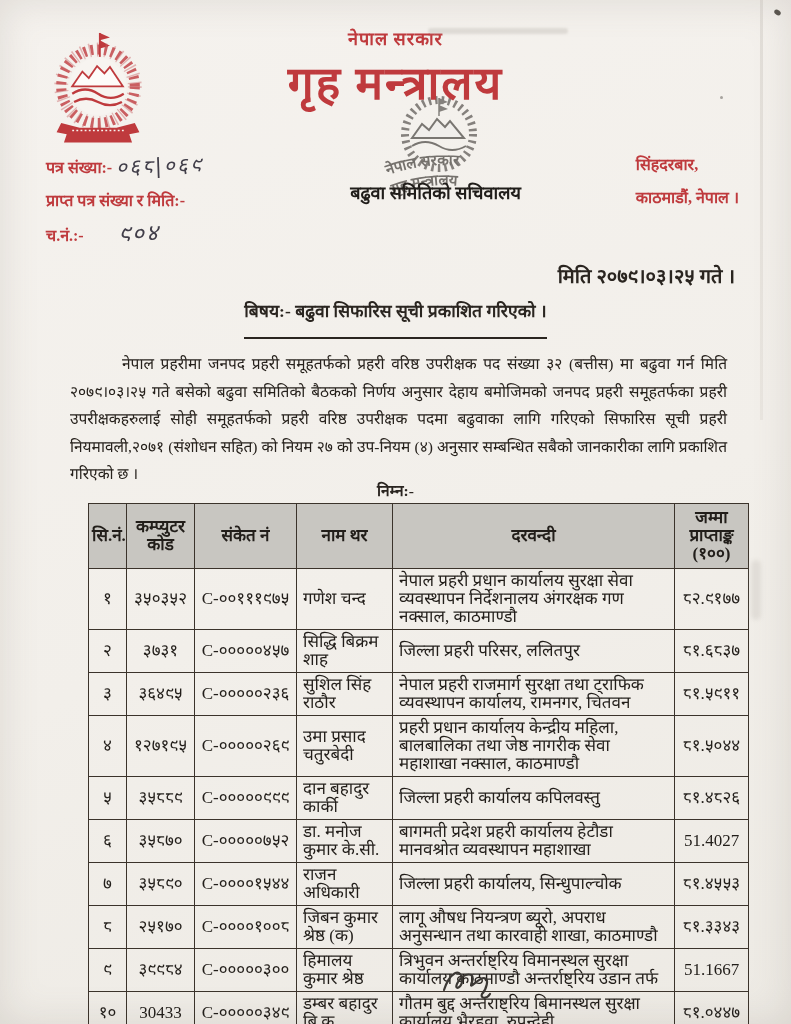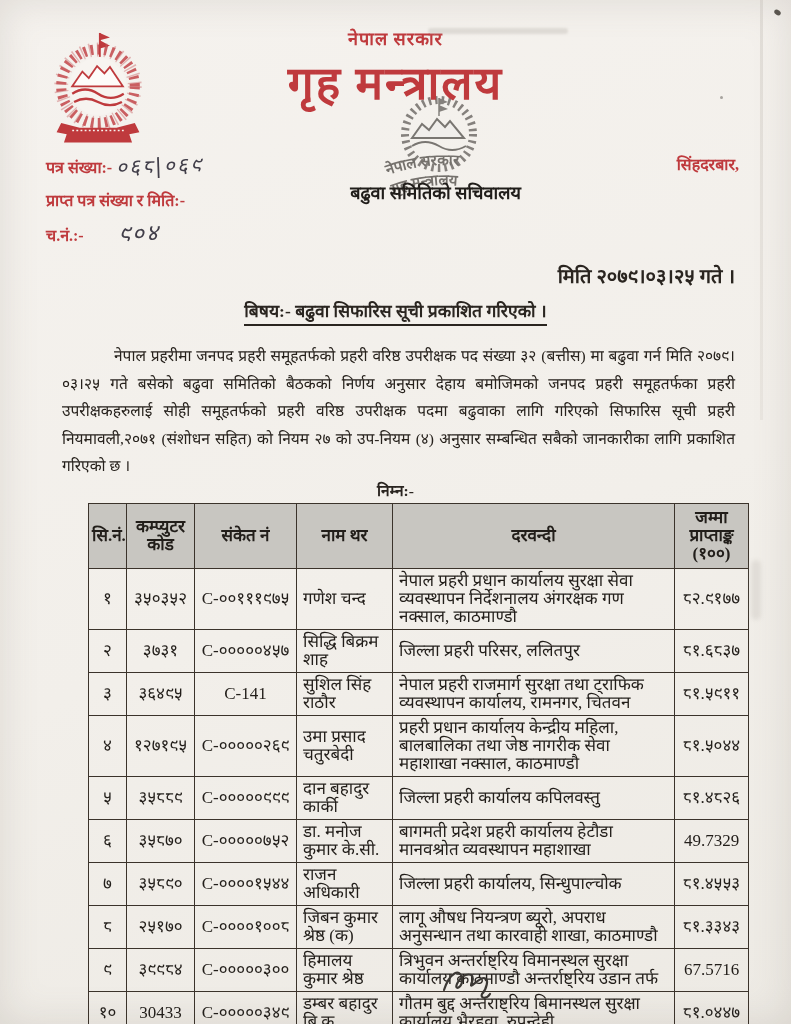--- a/index.html
+++ b/index.html
@@ -23,22 +23,22 @@
     font-size:18px; font-weight:bold; color:#201d1a; white-space:nowrap; z-index:3; }
   .ref-block { position:absolute; left:46px; top:150px; font-size:16px; font-weight:bold; line-height:33px; }
   .hand { font-family:"DejaVu Sans",sans-serif; font-style:italic; font-weight:400;
     color:#413e49; font-size:21px; letter-spacing:2px; display:inline-block; transform:rotate(-2deg); }
   .hand-big { font-size:23px; margin-left:30px; }
   .address-block { position:absolute; right:52px; top:148px; text-align:left;
     font-size:16px; font-weight:bold; line-height:33px; }
   
   .date-line { position:absolute; top:262px; right:56px; font-size:20px; font-weight:bold; }
   .subject-line { position:absolute; top:298px; left:0; width:100%; text-align:center; }
-  .subject-line span { font-size:17.5px; font-weight:bold; border-bottom:2px solid #2a2520; padding-bottom:3px; }
-  .body-para { position:absolute; top:342px; left:62px; right:56px; margin:0;
+  .subject-line span { font-size:17.5px; font-weight:bold; border-bottom:2px solid #2a2520; padding-bottom:16px; }
+  .body-para { position:absolute; top:342px; left:62px; right:56px; margin:8px;
     font-size:15.5px; line-height:27.5px; text-align:justify; text-indent:52px; color:#26211c; }
   .list-intro { position:absolute; top:479px; left:0; width:100%; text-align:center;
     font-size:15.5px; font-weight:bold; }
   .list-intro span { border-bottom:1.5px solid #2a2520; padding-bottom:15px; }
   
   .tbl-wrap { position:absolute; top:503px; left:88px; }
   table { border-collapse:collapse; table-layout:fixed; width:660px;
     font-size:17px; line-height:18px; color:#221e1a; }
   th,td { border:1.5px solid #3b332b; }
   thead th { background:#c8c6c1; font-weight:bold; padding:5px 3px; text-align:center; }
@@ -110,20 +110,21 @@
       <span class="red">प्राप्त पत्र संख्या र मिति:-</span>
     </div>
     <div>
       <span class="red">च.नं.:-</span>
       <span class="hand hand-big">९०४</span>
     </div>
   </div>
 
   <div class="address-block red">
     <div>सिंहदरबार,</div>
+    <div>काठमाडौं, नेपाल ।</div>
   </div>
 
   <div class="date-line">मिति २०७९।०३।२५ गते  ।</div>
 
   <div class="subject-line">
     <span>बिषय:- बढुवा सिफारिस सूची प्रकाशित गरिएको ।</span>
   </div>
 
   <p class="body-para">नेपाल प्रहरीमा जनपद प्रहरी समूहतर्फको प्रहरी वरिष्ठ उपरीक्षक पद संख्या ३२ (बत्तीस) मा बढुवा गर्न मिति २०७९।०३।२५ गते बसेको बढुवा समितिको बैठकको निर्णय अनुसार देहाय बमोजिमको जनपद प्रहरी समूहतर्फका प्रहरी उपरीक्षकहरुलाई सोही समूहतर्फको प्रहरी वरिष्ठ उपरीक्षक पदमा बढुवाका लागि गरिएको सिफारिस सूची प्रहरी नियमावली,२०७१ (संशोधन सहित) को नियम २७ को उप-नियम (४) अनुसार सम्बन्धित सबैको जानकारीका लागि प्रकाशित गरिएको छ ।</p>
 
@@ -166,21 +167,21 @@
       <td class="c-code">३७३१</td>
       <td class="c-sanket">C-०००००४५७</td>
       <td class="c-name">सिद्धि बिक्रम शाह</td>
       <td class="c-post">जिल्ला प्रहरी परिसर, ललितपुर</td>
       <td class="c-marks">८१.६८३७</td>
     </tr>
 
     <tr>
       <td class="c-sn">३</td>
       <td class="c-code">३६४९५</td>
-      <td class="c-sanket">C-141</td>
+      <td class="c-sanket">C-०००००२३६</td>
       <td class="c-name">सुशिल सिंह राठौर</td>
       <td class="c-post">नेपाल प्रहरी राजमार्ग सुरक्षा तथा ट्राफिक व्यवस्थापन कार्यालय, रामनगर, चितवन</td>
       <td class="c-marks">८१.५९११</td>
     </tr>
 
     <tr>
       <td class="c-sn">४</td>
       <td class="c-code">१२७१९५</td>
       <td class="c-sanket">C-०००००२६९</td>
       <td class="c-name">उमा प्रसाद चतुरबेदी</td>
@@ -196,21 +197,21 @@
       <td class="c-post">जिल्ला प्रहरी कार्यालय कपिलवस्तु</td>
       <td class="c-marks">८१.४८२६</td>
     </tr>
 
     <tr>
       <td class="c-sn">६</td>
       <td class="c-code">३५८७०</td>
       <td class="c-sanket">C-०००००७५२</td>
       <td class="c-name">डा. मनोज कुमार के.सी.</td>
       <td class="c-post">बागमती प्रदेश प्रहरी कार्यालय हेटौडा मानवश्रोत व्यवस्थापन  महाशाखा</td>
-      <td class="c-marks">49.7329</td>
+      <td class="c-marks">51.4027</td>
     </tr>
 
     <tr>
       <td class="c-sn">७</td>
       <td class="c-code">३५८९०</td>
       <td class="c-sanket">C-००००१५४४</td>
       <td class="c-name">राजन अधिकारी</td>
       <td class="c-post">जिल्ला प्रहरी कार्यालय, सिन्धुपाल्चोक</td>
       <td class="c-marks">८१.४५५३</td>
     </tr>
@@ -223,21 +224,21 @@
       <td class="c-post">लागू औषध नियन्त्रण ब्यूरो, अपराध अनुसन्धान तथा कारवाही शाखा, काठमाण्डौ</td>
       <td class="c-marks">८१.३३४३</td>
     </tr>
 
     <tr>
       <td class="c-sn">९</td>
       <td class="c-code">३९९८४</td>
       <td class="c-sanket">C-०००००३००</td>
       <td class="c-name">हिमालय कुमार श्रेष्ठ</td>
       <td class="c-post">त्रिभुवन अन्तर्राष्ट्रिय विमानस्थल सुरक्षा कार्यालय काठमाण्डौ अन्तर्राष्ट्रिय उडान तर्फ</td>
-      <td class="c-marks">67.5716</td>
+      <td class="c-marks">51.1667</td>
     </tr>
 
     <tr>
       <td class="c-sn">१०</td>
       <td class="c-code">30433</td>
       <td class="c-sanket">C-०००००३४९</td>
       <td class="c-name">डम्बर बहादुर बि.क.</td>
       <td class="c-post">गौतम बुद्द अन्तराष्ट्रिय बिमानस्थल सुरक्षा कार्यालय भैरहवा, रुपन्देही</td>
       <td class="c-marks">८१.०४४७</td>
     </tr>

